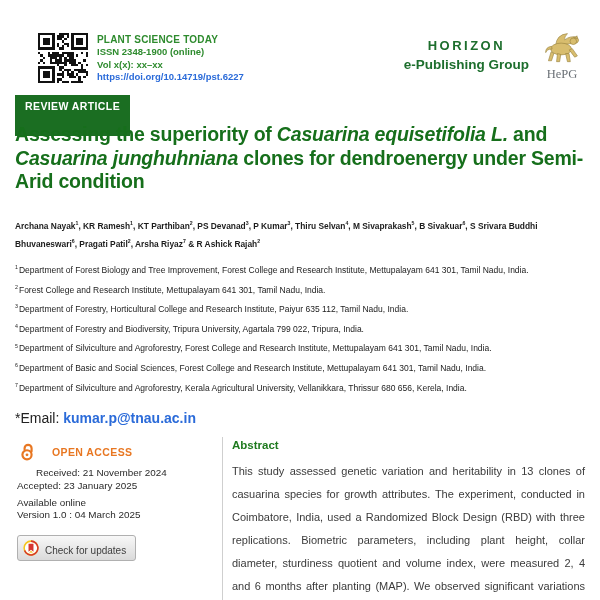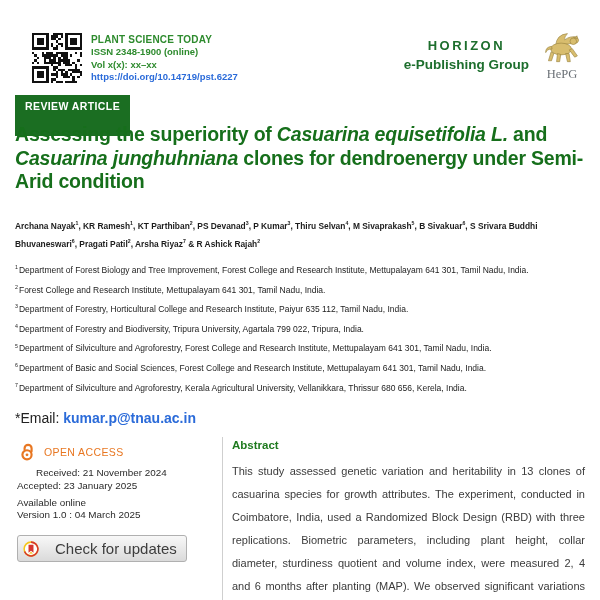--- a/index.html
+++ b/index.html
@@ -9,21 +9,21 @@
     --badge-bg:#1b6e22;
     --orange:#e87722;
     --link:#2b6bd9;
   }
   *{margin:0;padding:0;box-sizing:border-box;}
   html,body{background:#fff;}
   body{width:600px;height:600px;overflow:hidden;font-family:"Liberation Sans",sans-serif;position:relative;}
   .page{position:absolute;inset:0;background:#fff;}
 
   
-  .header-left{position:absolute;left:32px;top:33px;display:flex;gap:9px;}
+  .header-left{position:absolute;left:38px;top:33px;display:flex;gap:9px;}
   .qr{width:50px;height:50px;}
   .qr svg{width:50px;height:50px;}
   .journal-info{padding-top:1px;}
   .j-line{font-weight:bold;line-height:12.4px;}
   .j-name{font-size:10px;color:var(--green-bright);letter-spacing:.2px;}
   .j-issn,.j-vol{font-size:9.5px;color:var(--green-bright);}
   .j-doi{font-size:9.5px;color:var(--link);text-decoration:none;display:block;}
 
   .header-right{position:absolute;right:12px;top:30px;display:flex;align-items:flex-start;gap:7px;}
   .pub-text{text-align:center;margin-top:8px;}
@@ -54,28 +54,28 @@
 
   
   .email{position:absolute;left:15px;top:410px;font-size:14px;color:#222;}
   .email a{color:var(--link);text-decoration:none;font-weight:bold;}
 
   
   .divider{position:absolute;left:222px;top:437px;width:1px;height:163px;background:#cfcfcf;}
 
   .left-col{position:absolute;left:17px;top:441px;width:195px;}
   .oa-row{display:flex;align-items:center;gap:7px;}
-  .oa-label{color:var(--orange);font-weight:normal;font-size:10.5px;letter-spacing:.4px;}
+  .oa-label{color:var(--orange);font-weight:bold;font-size:10.5px;letter-spacing:.4px;margin-left:8px;}
   .ah-heading{margin-top:15px;color:#1f7a1f;font-weight:bold;font-size:10.5px;letter-spacing:.2px;}
   .ah-line{font-size:9.9px;color:#2a2a2a;line-height:11.8px;margin-top:1px;}
   .ah-line.first{margin-top:4px;margin-left:19px;}
   .ah-gap{margin-top:5px;}
-  .check-btn{margin-top:14px;display:inline-flex;align-items:center;gap:16px;
+  .check-btn{margin-top:14px;display:inline-flex;align-items:flex-end;gap:6px;
     background:linear-gradient(#f8f8f8,#dadada);border:1px solid #b0b0b0;border-radius:3px;
-    padding:4px 9px 4px 5px;font-size:15px;color:#3d3d3d;cursor:pointer;font-family:inherit;}
+    padding:4px 9px 4px 5px;font-size:10px;color:#3d3d3d;cursor:pointer;font-family:inherit;}
 
   .abstract{position:absolute;left:232px;top:439px;width:353px;}
   .abs-heading{color:#1f7a1f;font-weight:bold;font-size:11.5px;margin-bottom:9px;}
   .abs-text{font-size:11px;line-height:23px;text-align:justify;color:#3b3b3b;}
 </style>
 </head>
 <body>
 
 <div class="page">
 

